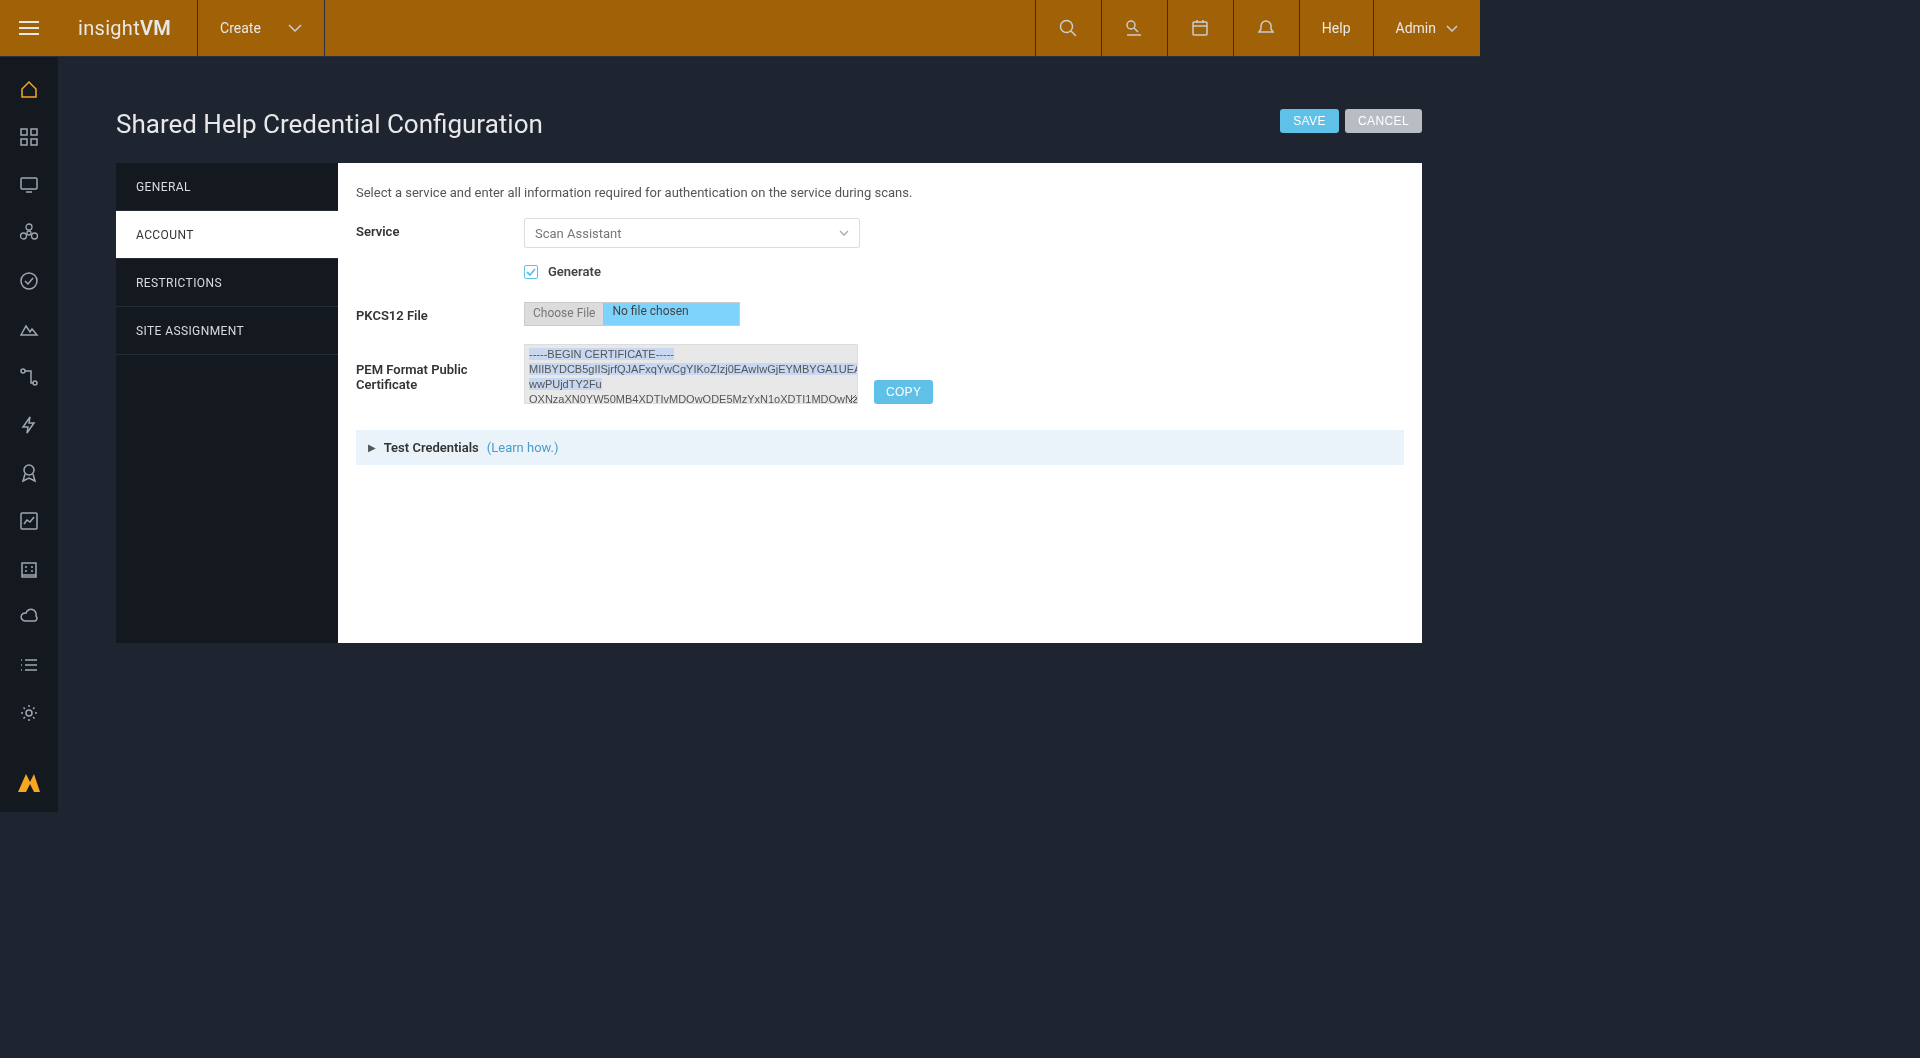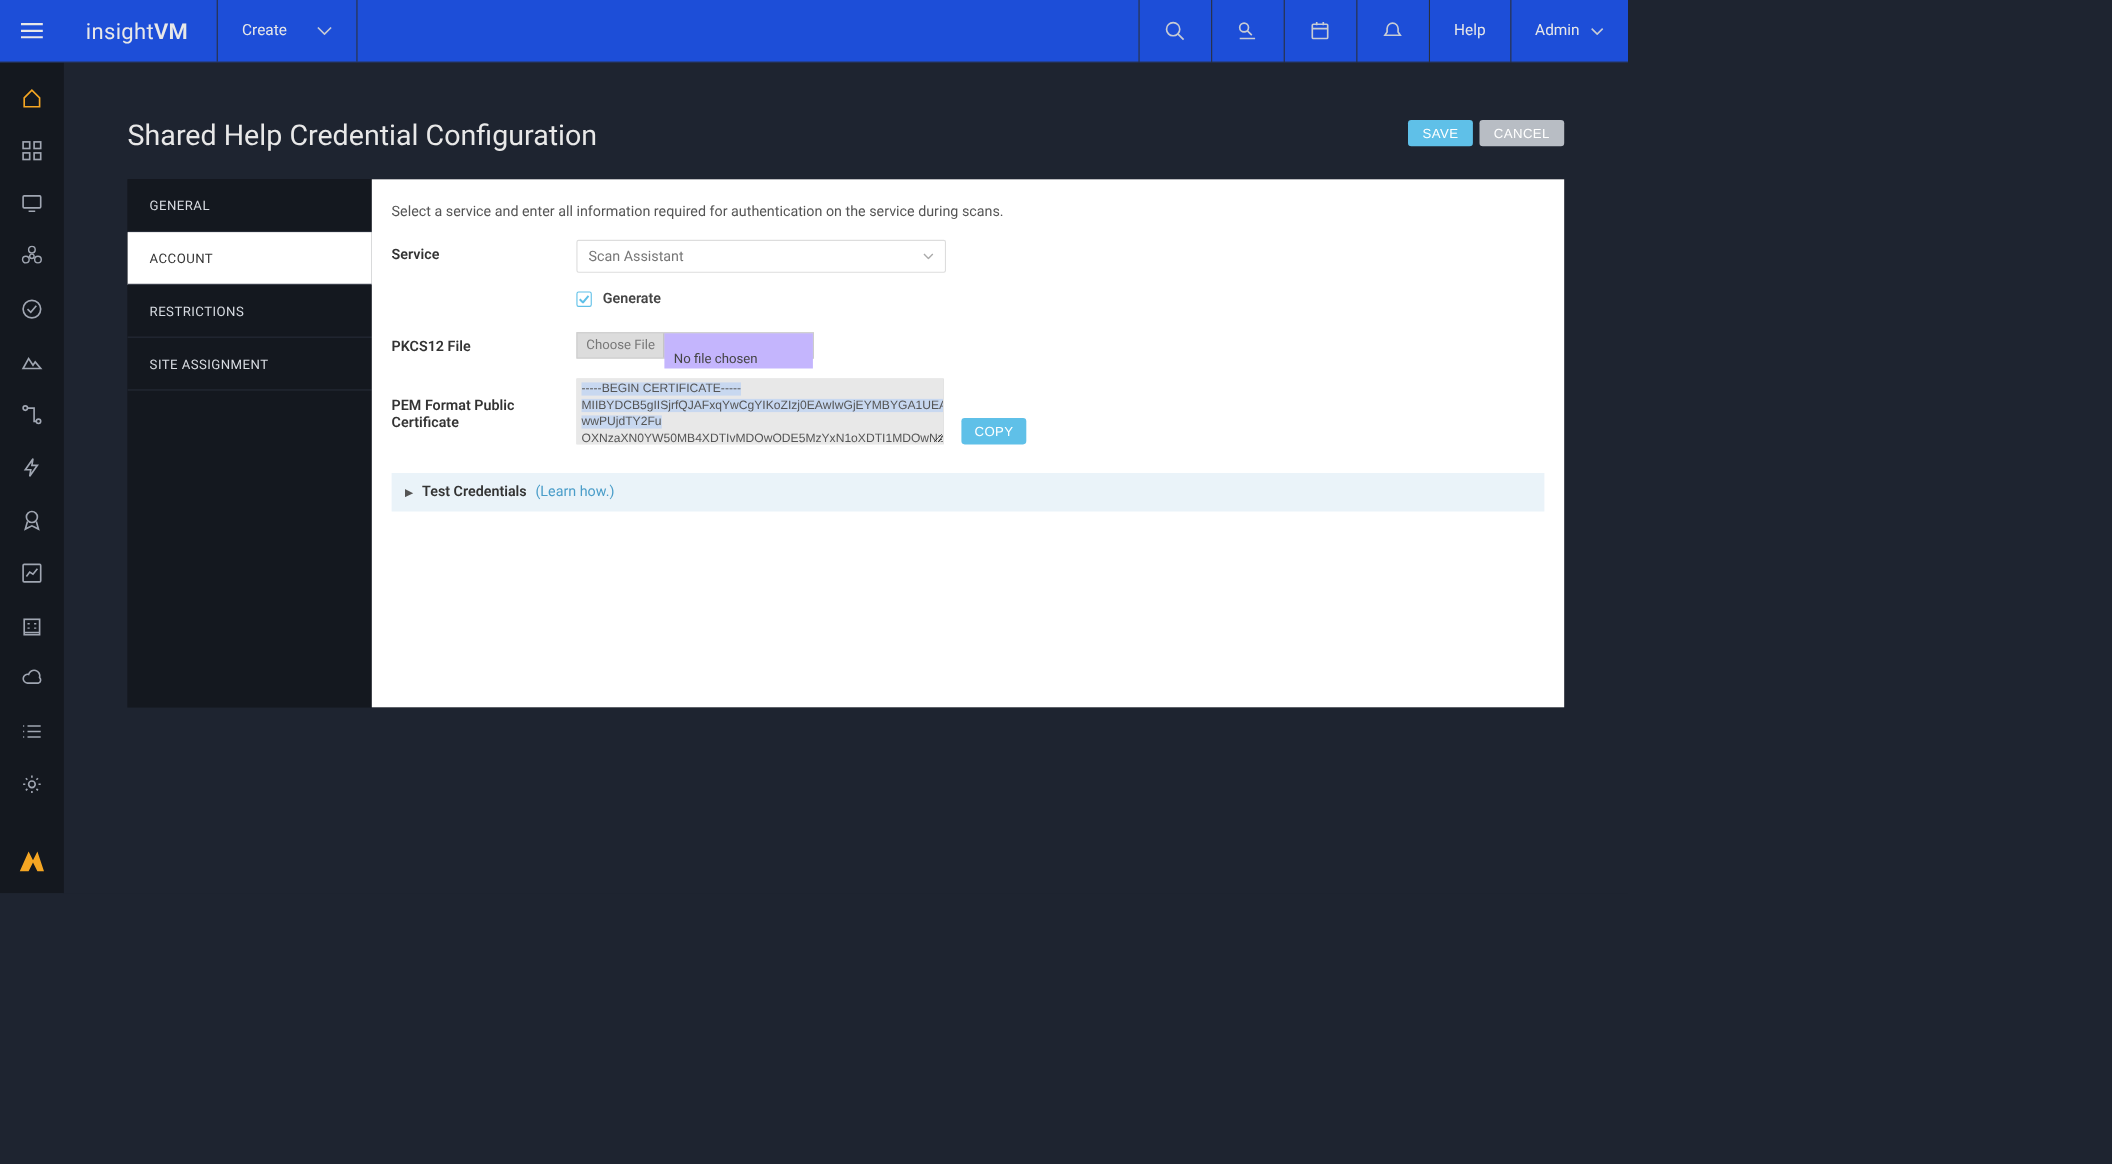--- a/index.html
+++ b/index.html
@@ -1,17 +1,17 @@
 <!DOCTYPE html>
 <html><head>
 <meta charset="utf-8">
 <style>
 * { margin:0; padding:0; box-sizing:border-box; }
 body { font-family:-apple-system,BlinkMacSystemFont,"Segoe UI",Roboto,Arial,sans-serif; background:#1e2430; width:1480px; height:812px; overflow:hidden; }
-.topbar { height:57px; background:#1d4ed8; display:flex; align-items:center; color:#e8e8e8; border-bottom:1px solid #2a3040; }
+.topbar { height:57px; background:#a16207; display:flex; align-items:center; color:#e8e8e8; border-bottom:1px solid #2a3040; }
 .topbar-left { display:flex; align-items:center; height:100%; }
 .hamburger { width:58px; height:57px; display:flex; align-items:center; justify-content:center; cursor:pointer; }
 .hamburger svg { width:20px; height:14px; }
 .logo { padding:0 26px 0 20px; font-size:20px; font-weight:400; letter-spacing:0.3px; }
 .logo b { font-weight:600; }
 .create-wrap { display:flex; align-items:center; height:100%; padding:0 22px; border-left:1px solid #2a3040; border-right:1px solid #2a3040; cursor:pointer; gap:27px; }
 .create-wrap span { font-size:14px; }
 .topbar-right { margin-left:auto; display:flex; align-items:center; height:100%; }
 .top-icon { width:66px; height:57px; display:flex; align-items:center; justify-content:center; border-left:1px solid #2a3040; cursor:pointer; color:#c8ccd4; }
 .top-icon svg { width:18px; height:18px; }
@@ -37,21 +37,21 @@
 .desc { margin-bottom:18px; color:#555; }
 .form-row { display:flex; align-items:flex-start; margin-bottom:12px; min-height:30px; }
 .form-label { width:168px; padding-top:6px; font-size:13px; color:#333; font-weight:600; }
 .form-field { flex:1; }
 .select { width:336px; height:30px; border:1px solid #ddd; border-radius:2px; display:flex; align-items:center; justify-content:space-between; padding:0 10px; color:#777; background:#fff; cursor:pointer; font-size:13px; }
 .checkbox-wrap { display:flex; align-items:center; gap:10px; padding-top:4px; }
 .checkbox { width:14px; height:14px; border:1px solid #5fc0e8; border-radius:2px; display:flex; align-items:center; justify-content:center; color:#5fc0e8; }
 .pwd-input { width:192px; height:30px; background:#dcdcdc; border:none; border-radius:2px; }
 .file-wrap { display:flex; width:216px; height:24px; border:1px solid #ccc; background:#dcdcdc; font-size:12px; }
 .file-btn { padding:3px 8px; border-right:1px solid #bbb; color:#777; }
-.file-text { padding:16px 8px; background:#c4b5fd; color:#444; flex:1; }
+.file-text { padding:1px 8px; background:#7dd3fc; color:#444; flex:1; }
 .cert-row { align-items:center; }
 .cert-area { width:334px; height:60px; border:1px solid #ddd; background:#e8e8e8; font-size:11px; font-family:Arial,sans-serif; color:#555; padding:2px 4px; resize:both; line-height:1.35; overflow-y:scroll; }
 .cert-area .hl { background:#c8d8f0; }
 .copy-btn { margin-left:6px; padding:5px 12px; background:#5fc0e8; color:#fff; border:none; border-radius:3px; font-size:12px; font-weight:500; letter-spacing:0.3px; cursor:pointer; align-self:flex-end; }
 .cert-field { display:flex; align-items:flex-end;gap:10px; }
 .test-bar { margin-top:26px; background:#eaf3f9; padding:10px 12px; display:flex; align-items:center; gap:8px; font-size:13px; }
 .test-bar .chev { font-size:10px; color:#555; }
 .test-bar .lbl { color:#333; font-weight:600; }
 .test-bar .learn { color:#4a9dc9; cursor:pointer; }
 </style>

